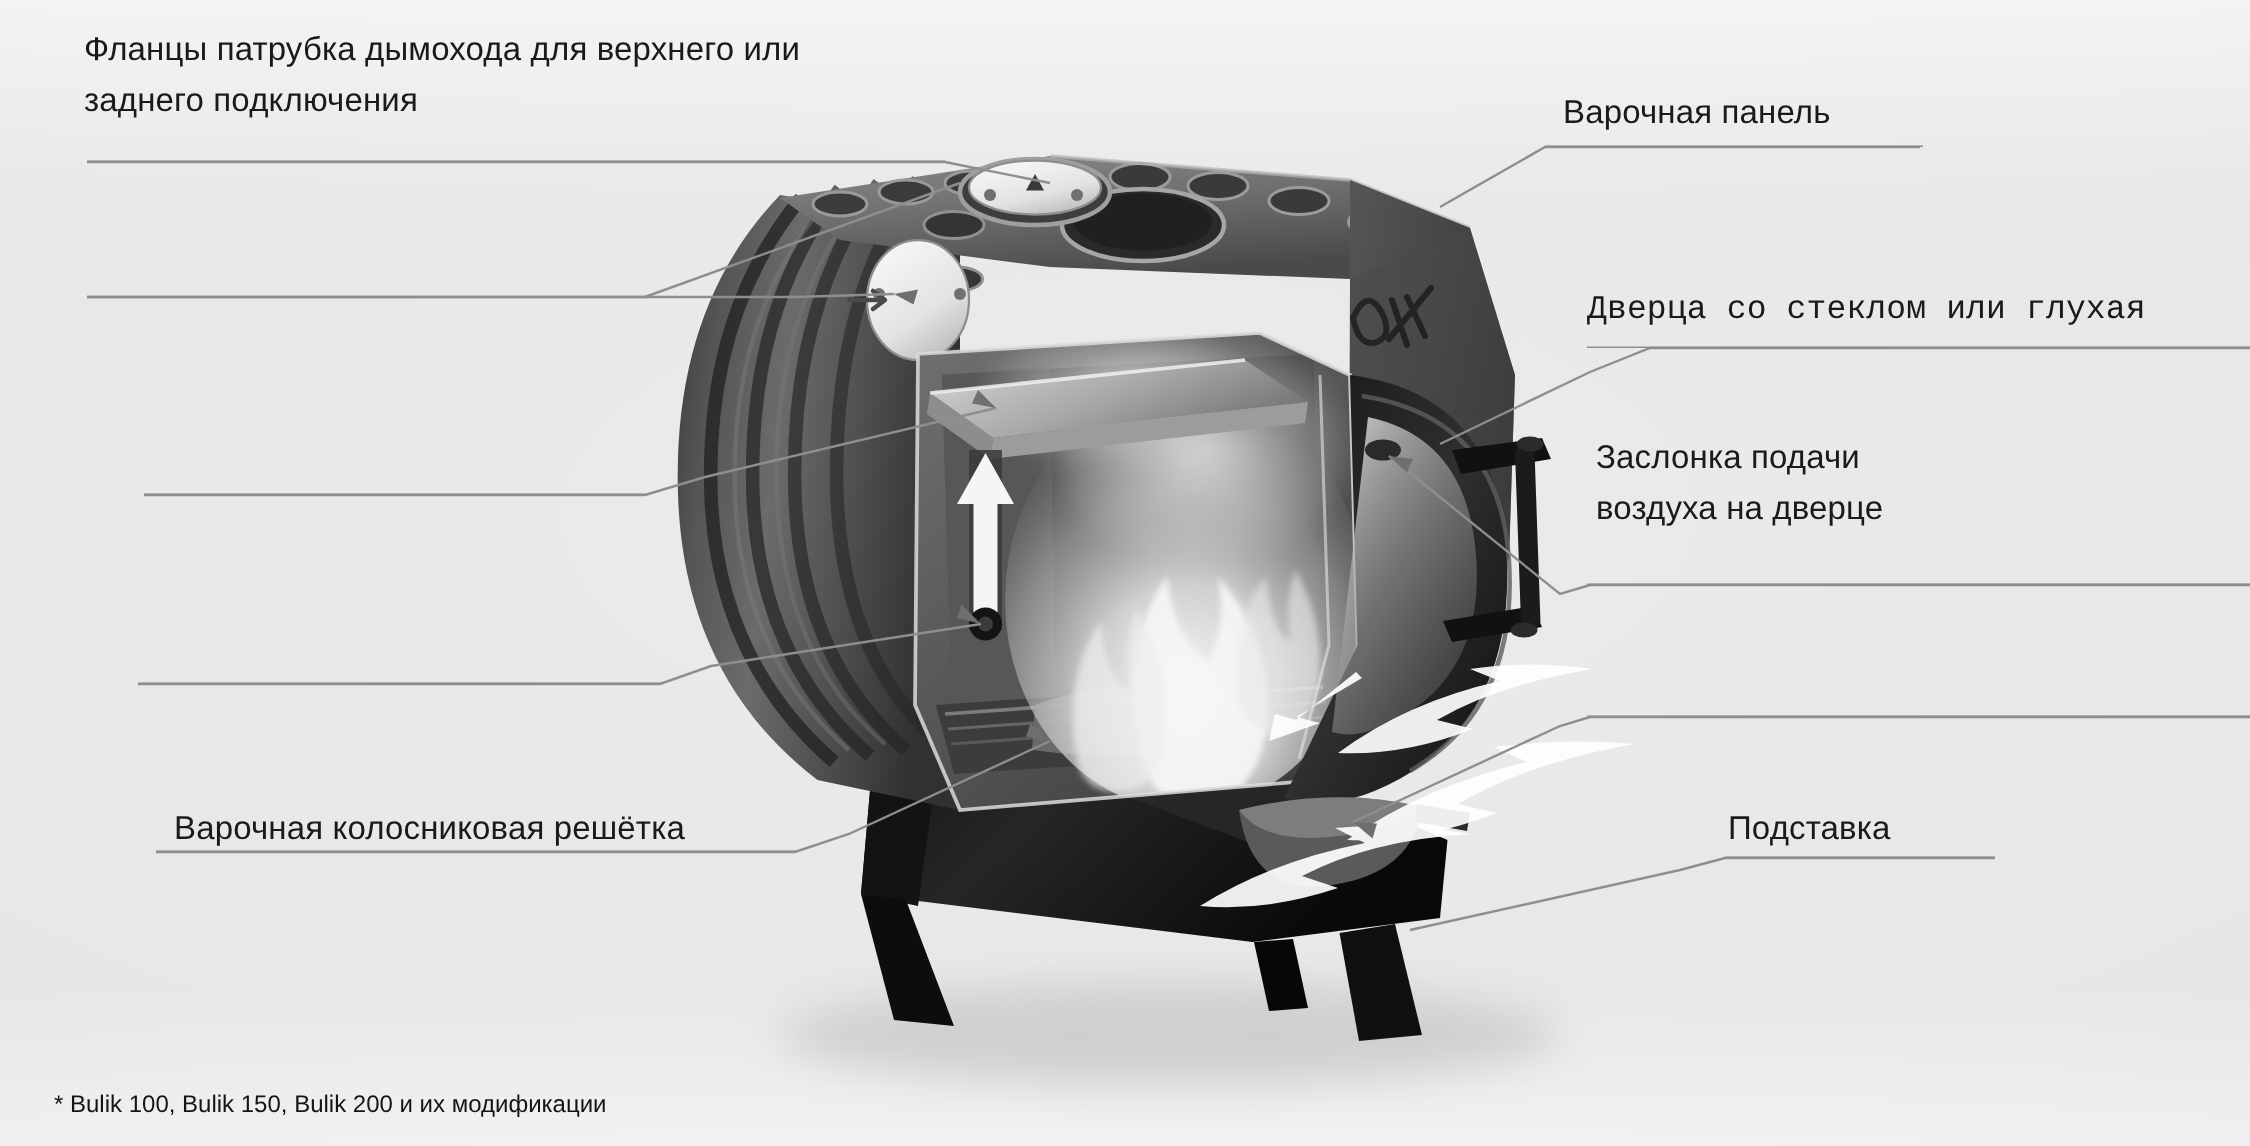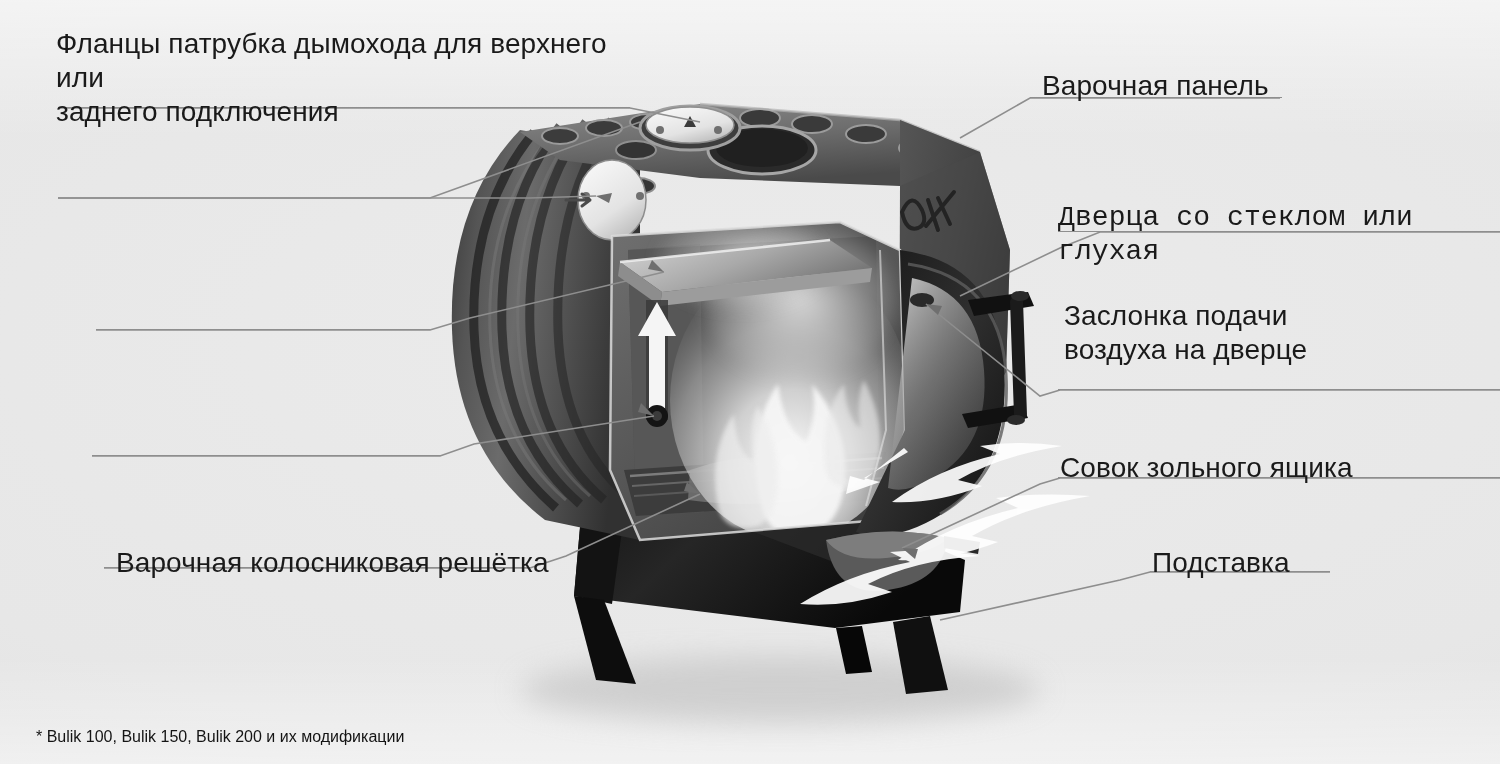--- a/index.html
+++ b/index.html
@@ -24,27 +24,26 @@
     position: absolute;
     inset: 0;
     background: linear-gradient(180deg, rgba(255,255,255,0.55) 0%, rgba(255,255,255,0.0) 18%),
                 linear-gradient(0deg, rgba(255,255,255,0.45) 0%, rgba(255,255,255,0.0) 14%);
     pointer-events: none;
   }
 
   
   .label {
     position: absolute;
-    font-size: 28px;
+    font-size: 22px;
     line-height: 34px;
     letter-spacing: 0.1px;
     color: #1a1a1a;
     white-space: pre-line;
     z-index: 6;
-    margin-top: 11px;
   }
 
   .rule {
     position: absolute;
     height: 0;
     border-top: 1.6px solid #8e8e8e;
     z-index: 5;
   }
 
   
@@ -371,21 +370,20 @@
   <div class="label" style="left:1042px; top:58px; width:420px;">Варочная панель</div>
   <div class="rule" style="left:1030px; top:97px; width:252px;"></div>
 
   <div class="label" style="left:1058px; top:190px; width:430px;font-family:Liberation Mono, monospace;">Дверца со стеклом или глухая</div>
   <div class="rule" style="left:1058px; top:231px; width:442px;"></div>
 
   <div class="label" style="left:1064px; top:288px; width:330px;">Заслонка подачи
 воздуха на дверце</div>
   <div class="rule" style="left:1058px; top:389px; width:442px;"></div>
 
-  <div class="label" style="left:1060px; top:440px; width:400px;">Совок зольного ящика</div>
   <div class="rule" style="left:1058px; top:477px; width:442px;"></div>
 
   <div class="label" style="left:1152px; top:535px; width:300px;">Подставка</div>
   <div class="rule" style="left:1150px; top:571px; width:180px;"></div>
 
   <div class="rule" style="left:96px; top:329px; width:334px;"></div>
 
   <div class="rule" style="left:92px; top:455px; width:350px;"></div>
 
   <div class="label" style="left:116px; top:535px; width:440px;">Варочная колосниковая решётка</div>

